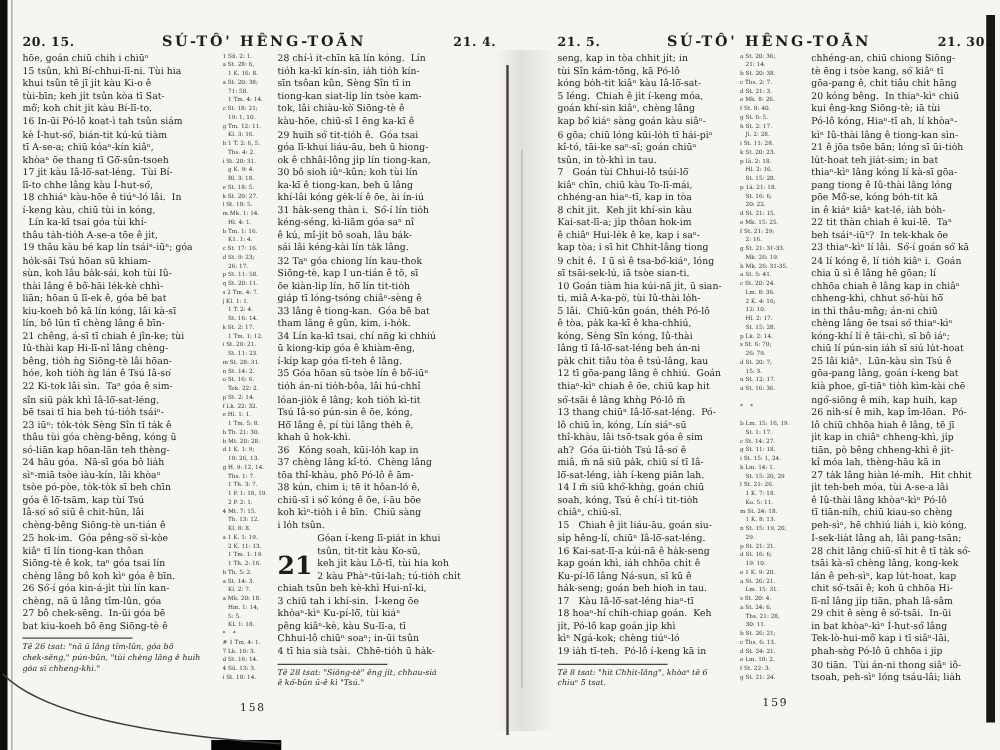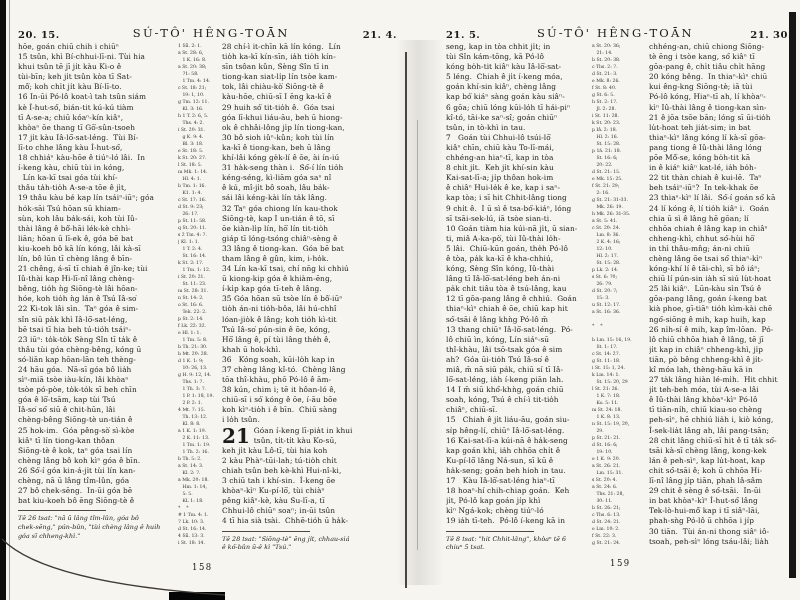--- a/index.html
+++ b/index.html
@@ -1,25 +1,25 @@
 <!DOCTYPE html>
 <html><head>
 <meta charset="utf-8">
 <style>
   html,body{margin:0;padding:0}
   body{width:800px;height:600px;position:relative;background:#f6f5f0;overflow:hidden;
        font-family:"DejaVu Serif","Liberation Serif",serif;color:#1e1c1a}
   .page{position:absolute;top:0;height:600px}
   .hdr{position:absolute;top:26px;display:flex;justify-content:space-between;align-items:flex-end}
   .hdr .corner{font-weight:bold;font-size:10px;letter-spacing:.5px}
-  .hdr .title{font-weight:normal;font-size:11.5px;letter-spacing:2.2px}
+  .hdr .title{font-weight:bold;font-size:11.5px;letter-spacing:2.2px}
   .col{position:absolute;top:42px}
   .tline{font-size:7.4px;line-height:10.1px;white-space:pre;overflow:hidden;letter-spacing:.05px}
   .refcol .tline{font-size:4.6px;line-height:7px;color:#35322e;letter-spacing:0}
-  .chapnum{float:left;font-size:20px;font-weight:bold;line-height:19px;margin:1px 4px 0 0}
+  .chapnum{float:left;font-size:20px;font-weight:bold;line-height:19px;margin:17px 4px 0 0}
   .fnrule{width:88px;border-top:1px solid #4a4642;margin:4px 0 3px}
   .footnote .tline{font-size:6.3px;line-height:8.7px;font-style:italic;color:#26231f}
   .pgnum{position:absolute;font-size:8.5px;letter-spacing:1.5px;color:#22201d}
   
   .edge{position:absolute;background:#0e0d0c}
   #edge-left{left:0;top:0;width:6px;height:600px}
   #edge-left2{left:9px;top:0;width:1px;height:600px;background:#6b6761;opacity:.6}
   #edge-right{left:789px;top:12px;width:7px;height:566px;background:#171614}
   #gutter-shade{position:absolute;left:396px;top:40px;width:48px;height:545px;
     background:linear-gradient(90deg,rgba(0,0,0,0) 0%,rgba(40,35,30,.10) 45%,rgba(0,0,0,0) 100%)}
@@ -210,21 +210,21 @@
         <div class="tline">chiū-sī i só͘ kóng ê ōe, í-āu bōe</div>
         <div class="tline">koh kìⁿ-tio̍h i ê bīn.  Chiū sàng</div>
         <div class="tline">i lo̍h tsûn.</div>
         <div class="chapnum">21</div>
         <div class="tline">Góan í-keng lī-pia̍t in khui</div>
         <div class="tline">tsûn, ti̍t-ti̍t kàu Ko-sū,</div>
         <div class="tline">keh ji̍t kàu Lô-tī, tùi hia koh</div>
         <div class="tline">2 kàu Phàⁿ-tūi-lah; tú-tio̍h chi̍t</div>
         <div class="tline">chiah tsûn beh kè-khì Hui-nî-ki,</div>
         <div class="tline">3 chiū tah i khí-sin.  Í-keng ōe</div>
-        <div class="tline">khòaⁿ-kìⁿ Ku-pí-lō͘, tùi chiàⁿ</div>
+        <div class="tline">khòaⁿ-kìⁿ Ku-pí-lō͘, tùi kiáⁿ</div>
         <div class="tline">pêng kiâⁿ-kè, kàu Su-lī-a, tī</div>
         <div class="tline">Chhui-lô chiūⁿ soaⁿ; in-ūi tsûn</div>
         <div class="tline">4 tī hia sià tsài.  Chhē-tio̍h ū ha̍k-</div>
       </div>
     <div class="fnrule"></div>
     <div class="footnote">
         <div class="tline">Tē 28 tsat: "Siōng-tè" ēng ji̍t, chhau-siá</div>
         <div class="tline">ê kó͘-bûn ū-ê kì "Tsú."</div>
       </div>
   </div>

